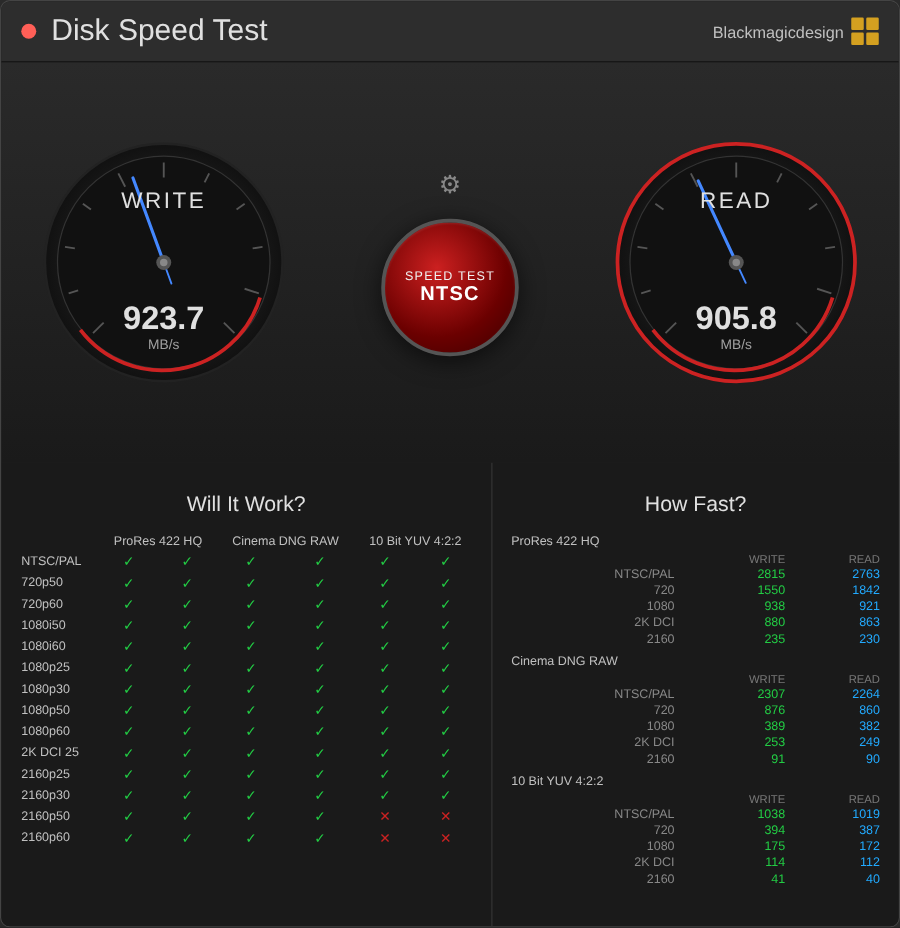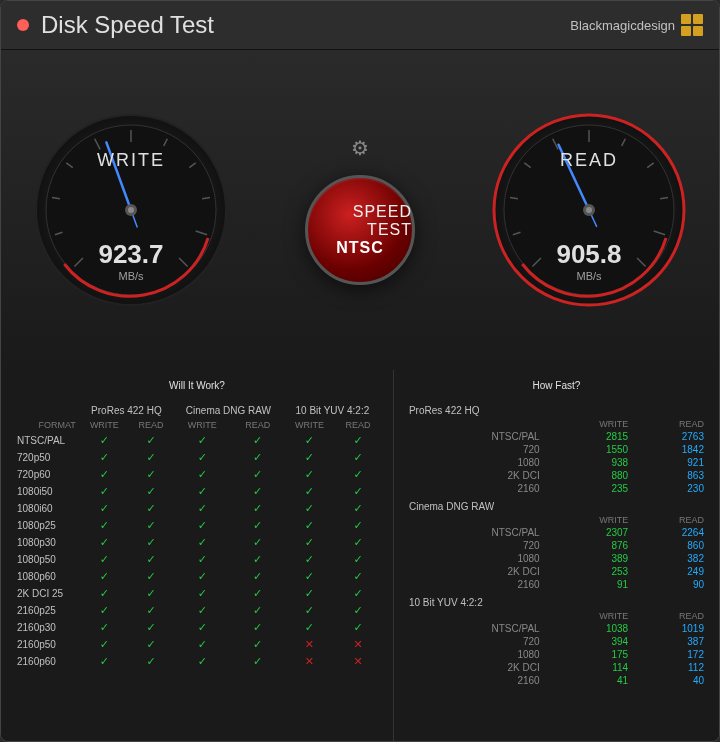--- a/index.html
+++ b/index.html
@@ -121,24 +121,23 @@
       border: 3px solid #555;
       display: flex;
       flex-direction: column;
       align-items: center;
       justify-content: center;
       cursor: pointer;
       box-shadow: 0 4px 20px rgba(0,0,0,0.6), inset 0 1px 2px rgba(255,255,255,0.1);
     }
     .btn-line1 {
       color: #f0f0f0;
-      font-size: 16px;
+      font-size: 10px;
       letter-spacing: 1px;
       text-transform: uppercase;
-      text-align: right;
     }
     .btn-line2 {
       color: #ffffff;
       font-size: 16px;
       font-weight: 700;
       letter-spacing: 1px;
     }
 
     
     .lower-section {
@@ -153,24 +152,25 @@
       border-right: 1px solid #333;
       overflow-y: auto;
     }
     .how-fast {
       flex: 0.9;
       padding: 10px 12px;
       overflow-y: auto;
     }
     .section-title {
       color: #e0e0e0;
-      font-size: 10px;
+      font-size: 17px;
       font-weight: 500;
       text-align: center;
       margin-bottom: 8px;
+      margin-top: 14px;
     }
     .wiw-table {
       width: 100%;
       border-collapse: collapse;
       font-size: 10px;
     }
     .wiw-table th {
       color: #a0a0a0;
       font-weight: 400;
       padding: 2px 4px;
@@ -350,29 +350,20 @@
     <div class="will-it-work">
       <div class="section-title">Will It Work?</div>
       <table class="wiw-table">
         <thead>
           <tr class="group-header">
             <th></th>
             <th colspan="2" style="color:#c0c0c0;font-size:10px;">ProRes 422 HQ</th>
             <th colspan="2" style="color:#c0c0c0;font-size:10px;">Cinema DNG RAW</th>
             <th colspan="2" style="color:#c0c0c0;font-size:10px;">10 Bit YUV 4:2:2</th>
           </tr>
-          <tr class="sub-header">
-            <th style="text-align:right;color:#777;font-size:9px;">FORMAT</th>
-            <th>WRITE</th>
-            <th>READ</th>
-            <th>WRITE</th>
-            <th>READ</th>
-            <th>WRITE</th>
-            <th>READ</th>
-          </tr>
         </thead>
         <tbody id="wiw-tbody">
         <tr>
               <td class="format-name">NTSC/PAL</td>
               <td><span class="check">✓</span></td>
               <td><span class="check">✓</span></td>
               <td><span class="check">✓</span></td>
               <td><span class="check">✓</span></td>
               <td><span class="check">✓</span></td>
               <td><span class="check">✓</span></td>

